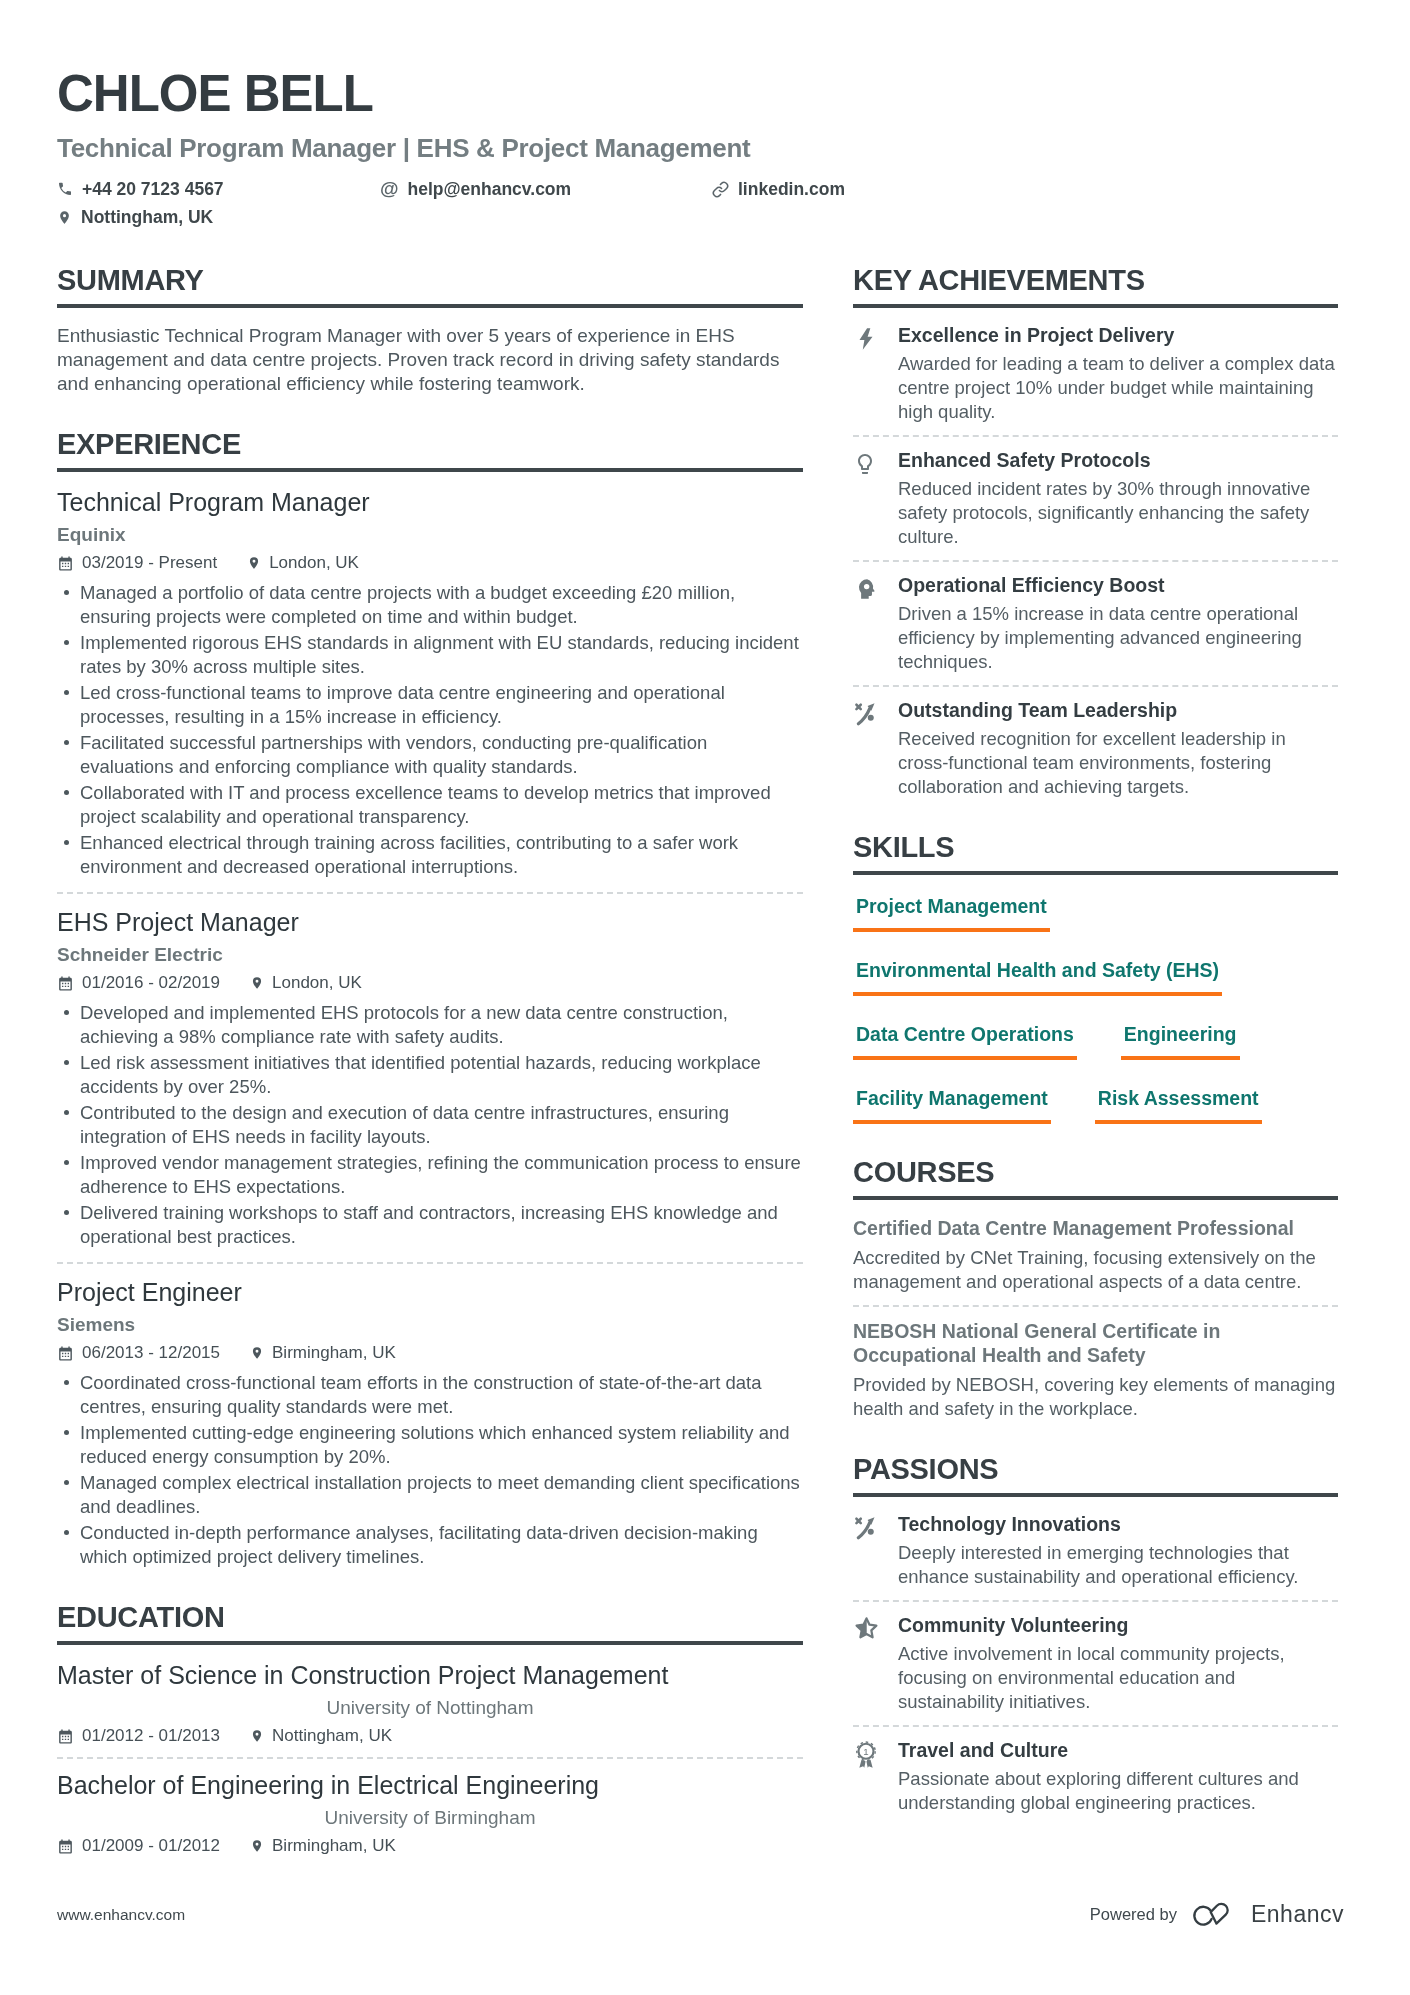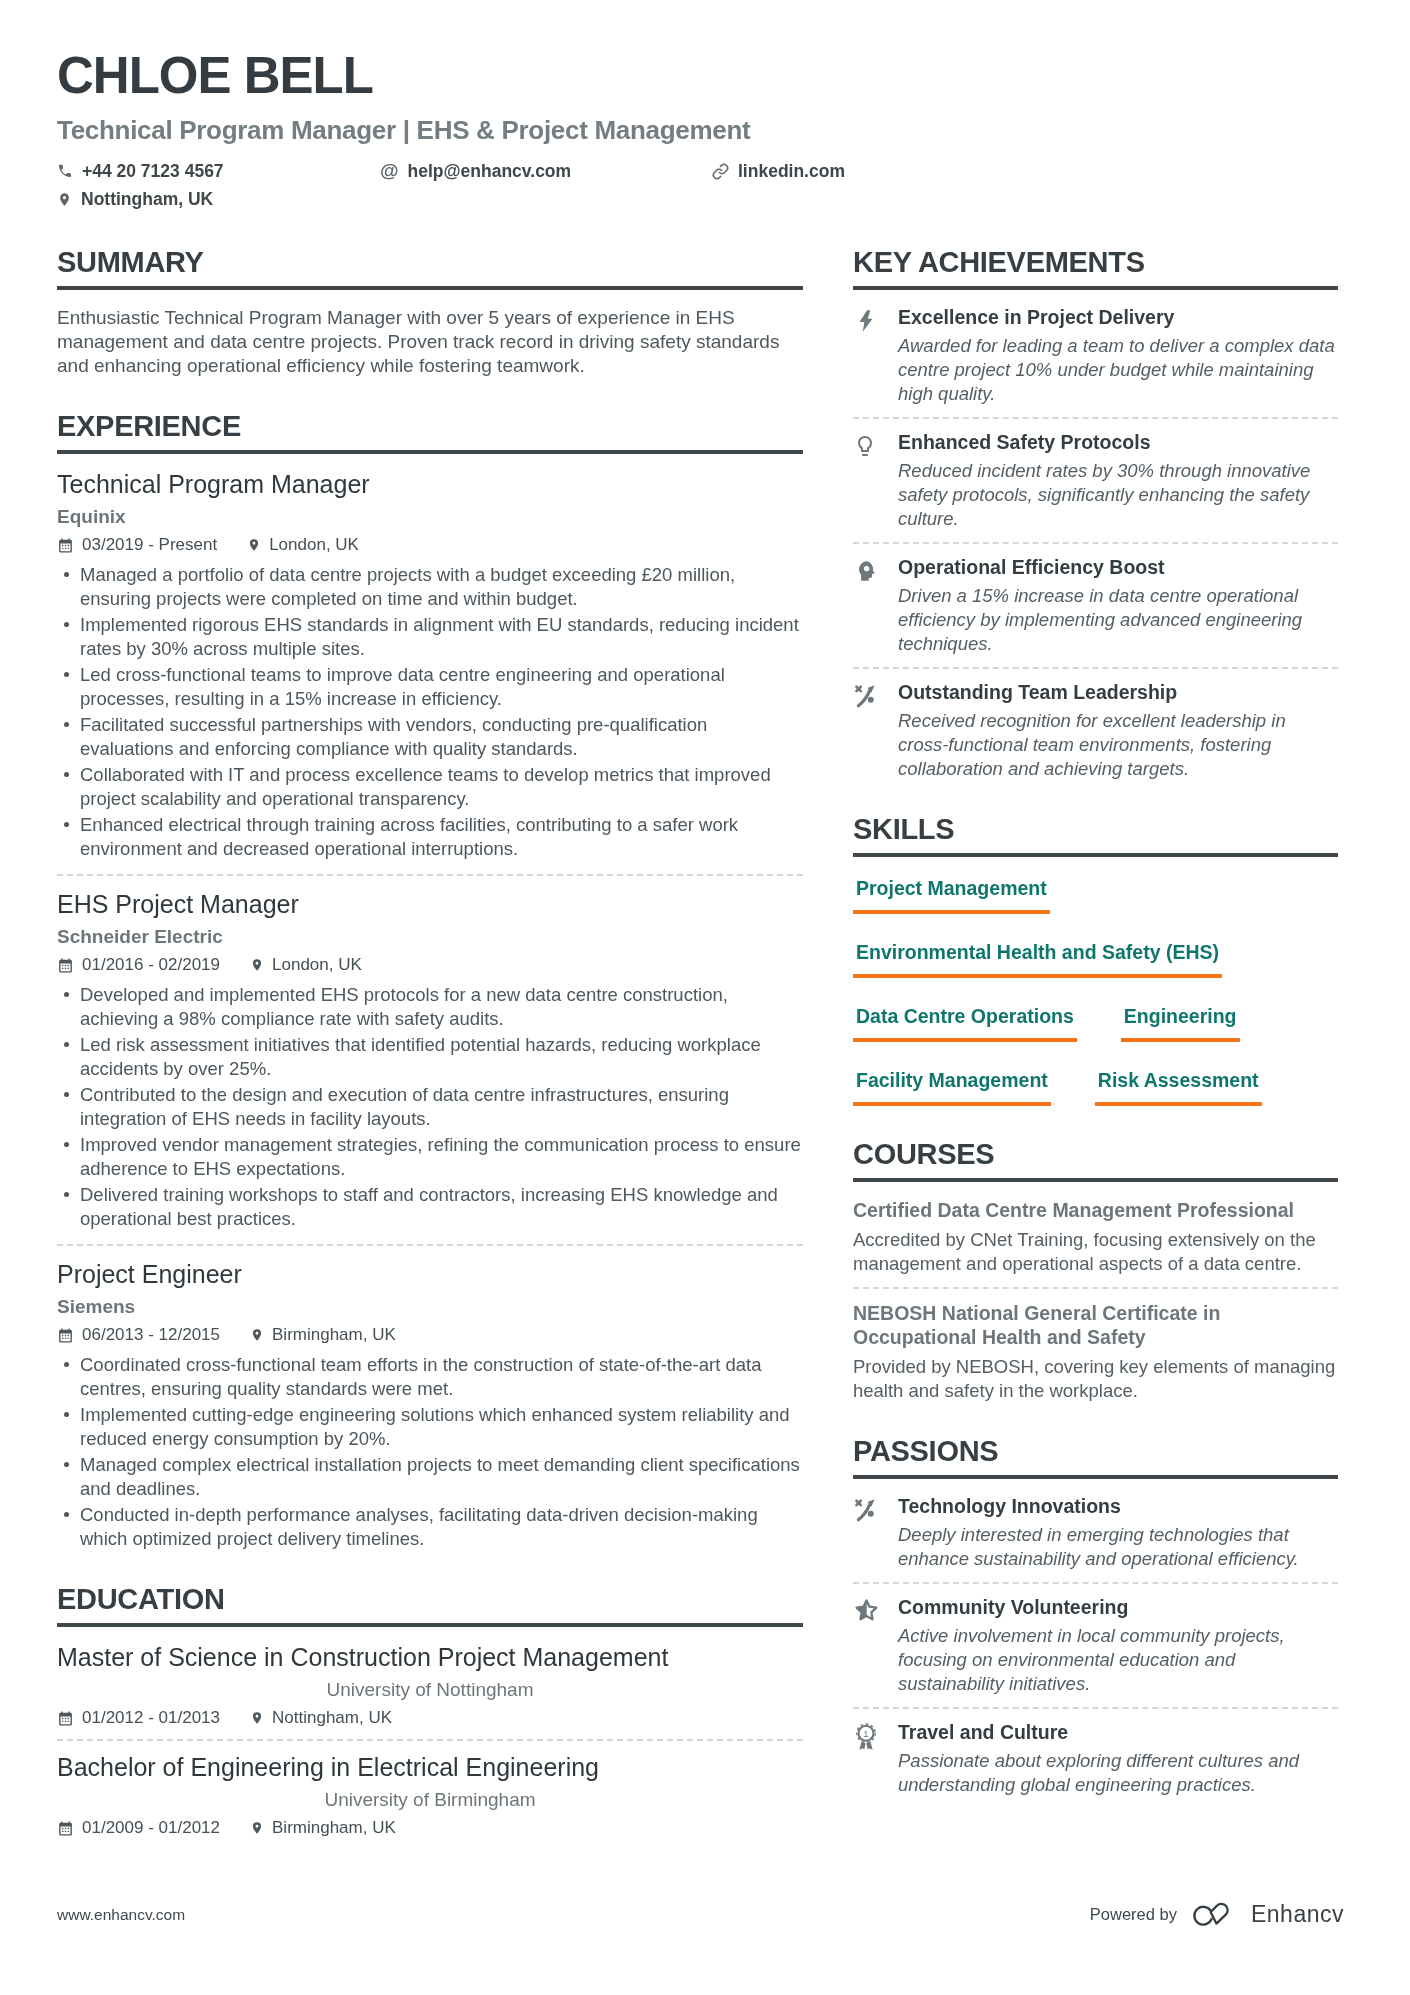--- a/index.html
+++ b/index.html
@@ -1,21 +1,21 @@
 <!DOCTYPE html>
 <html><head>
 <meta charset="utf-8">
 <style>
   * { margin:0; padding:0; box-sizing:border-box; }
   html,body { background:#ffffff; }
   body {
     width:1410px; height:1995px; position:relative; overflow:hidden;
     font-family:"Liberation Sans","DejaVu Sans",sans-serif; color:#4e585e;
   }
-  .header { padding:46px 72px 0 57px; }
+  .header { padding:64px 72px 0 57px; }
   h1 {
     font-size:51px; font-weight:700; color:#343c41; letter-spacing:-1px;
     margin-bottom:10px;
   }
   .headline { font-size:26px; font-weight:700; color:#747e82; letter-spacing:-0.3px; margin-bottom:14px; }
   .contact-grid { display:grid; grid-template-columns:323px 332px 1fr; row-gap:7px; }
   .contact-item { display:flex; align-items:center; gap:9px; font-size:17.5px; font-weight:700; color:#3f474b; }
   .contact-item .cicon { color:#5b656a; display:inline-flex; flex:none; }
   .contact-item .at { font-size:19px; font-weight:700; color:#5b656a; }
   .loc-row { grid-column:1; }
@@ -42,21 +42,21 @@
   }
   ul.bullets li::before {
     content:""; position:absolute; left:7px; top:9px; width:5px; height:5px;
     border-radius:50%; background:#4d575d;
   }
   .dashed-sep { border-top:2px dashed #d4d8da; margin:13px 0 14px; }
   .dashed-sep.tight { margin:11px 0 12px; }
   .ach-item, .passion-item { display:flex; gap:15px; }
   .side-icon { width:30px; flex:none; color:#6e787c; padding-top:1px; }
   .ach-title { font-size:19.5px; font-weight:700; color:#343d42; margin-bottom:5px; }
-  .ach-desc { font-size:18.5px; line-height:24px; color:#545e64;font-style:italic; }
+  .ach-desc { font-size:18.5px; line-height:24px; color:#545e64; }
   .skills-wrap { display:flex; flex-wrap:wrap; gap:27px 44px; padding-top:4px; }
   .skill {
     font-size:19.5px; font-weight:700; color:#0f766e;
     padding:0 3px 10px 3px; border-bottom:4px solid #f97316;
   }
   .course-title { font-size:19.5px; font-weight:700; color:#6d777b; line-height:24px; margin-bottom:6px; }
   .course-desc { font-size:18.5px; line-height:24px; color:#545e64; }
   .edu { margin-top:2px; }
   .edu-title { font-size:25px; font-weight:400; color:#2f383d; margin-bottom:7px; }
   .school { font-size:19px; font-weight:400; color:#6d777b; margin-bottom:7px;text-align:center; }

